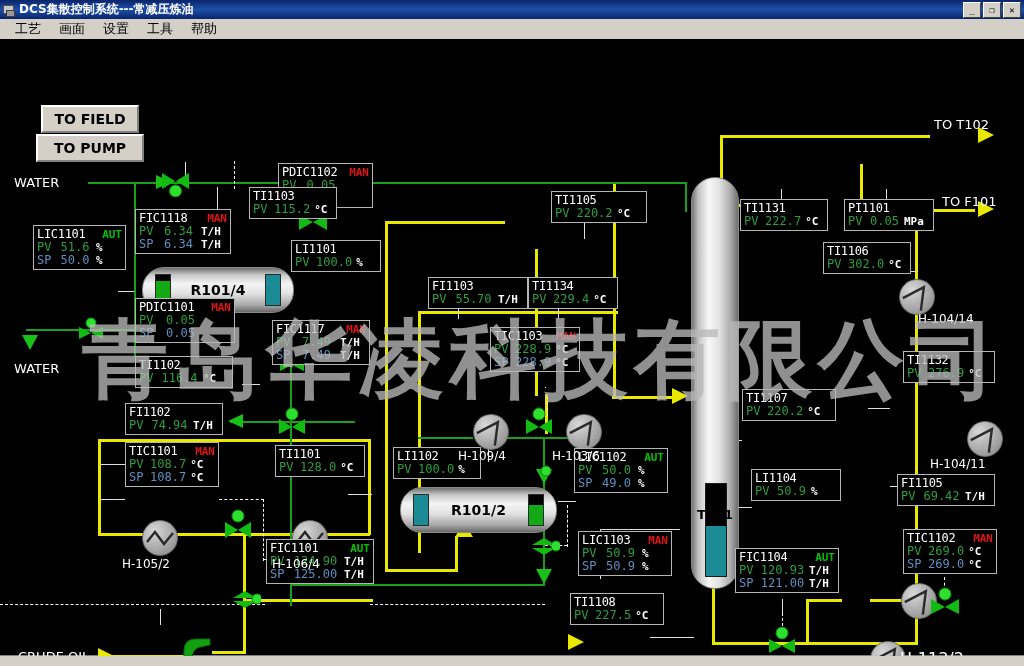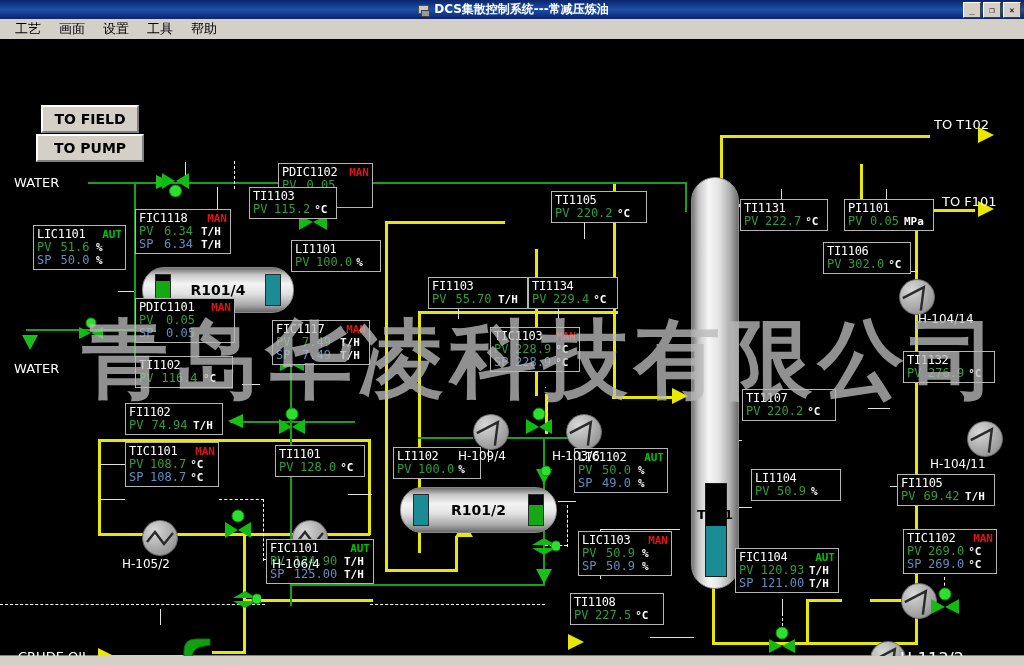--- a/index.html
+++ b/index.html
@@ -4,21 +4,21 @@
 <style>
   html,body{margin:0;padding:0;background:#000;}
   body{width:1024px;height:666px;overflow:hidden;
        font-family:"Liberation Sans","DejaVu Sans",sans-serif;}
 
   
   #app{position:relative;width:1024px;height:666px;background:#000;}
 
   #titlebar{position:absolute;left:0;top:0;width:1024px;height:19px;
     background:linear-gradient(180deg,#0a246a 0%,#1c4fa8 50%,#0a246a 100%);
-    display:flex;align-items:center;justify-content:center;}
+    display:flex;align-items:center;}
   #titlebar .tb-icon{width:14px;height:14px;margin:0 3px 0 2px;position:relative;flex:none;}
   #titlebar .tb-icon .b1{position:absolute;left:1px;top:2px;width:9px;height:7px;background:#c8c8c8;border:1px solid #505050;}
   #titlebar .tb-icon .b2{position:absolute;left:4px;top:7px;width:7px;height:5px;background:#9a9a9a;border:1px solid #404040;}
   #title-text{color:#fff;font-size:12px;font-weight:bold;white-space:nowrap;
     letter-spacing:0px;font-family:"DejaVu Sans","Liberation Sans",sans-serif;}
   #win-btns{position:absolute;right:3px;top:2px;display:flex;gap:2px;}
   .win-btn{width:16px;height:14px;background:#d4d0c8;border:1px solid;
     border-color:#fff #404040 #404040 #fff;display:flex;align-items:center;
     justify-content:center;font-size:9px;color:#000;line-height:1;
     font-family:"DejaVu Sans Mono",monospace;}

